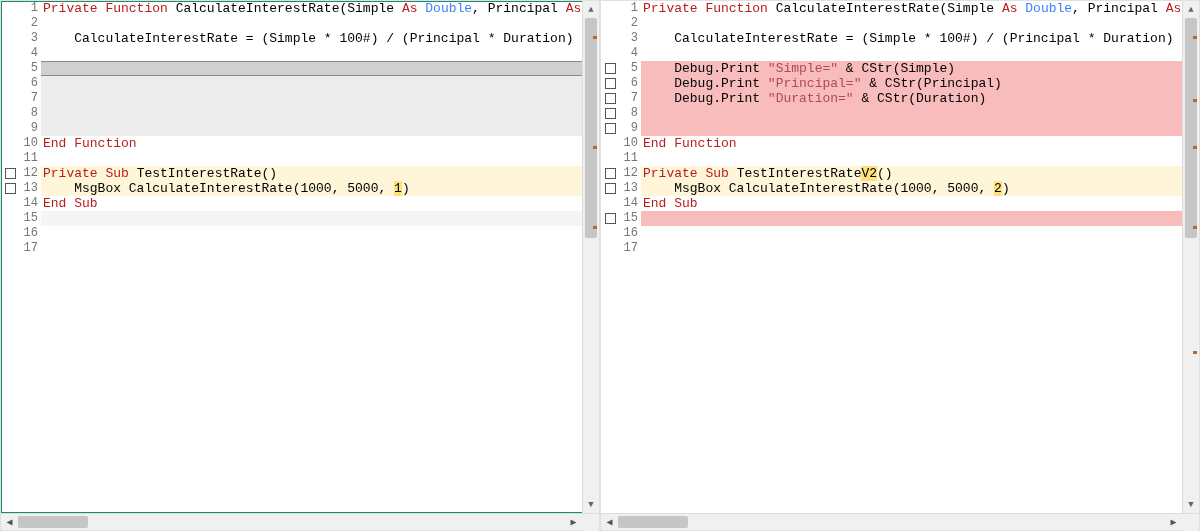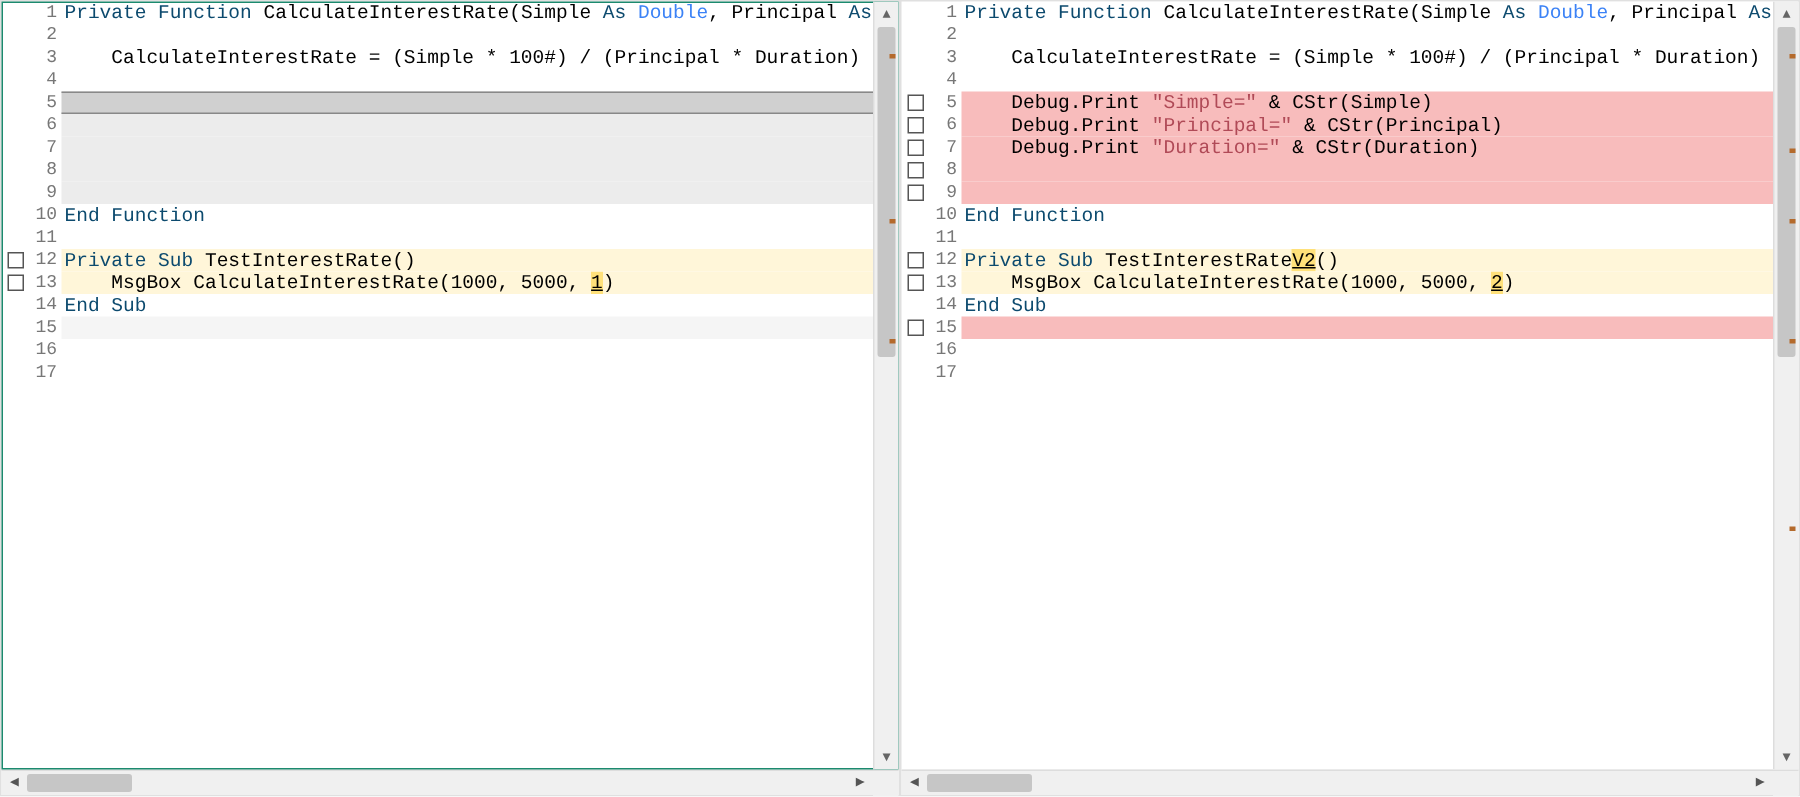--- a/index.html
+++ b/index.html
@@ -68,24 +68,24 @@
     width: 11px; height: 11px;
     border: 1px solid #555;
     background: #fff;
   }
   .bg-gray { background: #ececec; }
   .bg-sel  { background: #d0d0d0; border-top:1px solid #888; border-bottom:1px solid #888; }
   .bg-pink { background: #f8bcbc; }
   .bg-yel  { background: #fff6d9; }
   .bg-ltgray { background: #f5f5f5; }
   .bg-white { background: #fff; }
-  .kw  { color: #0c4a6e; }  
+  .kw  { color: #b91c1c; }  
   .ty  { color: #3b82f6; }  
   .str { color: #b04a57; }  
-  .hly { background: #ffe17a; text-decoration: underline; } 
+  .hly { background: #ffe17a; } 
   .txt { color: #000; font-family: Liberation Mono, monospace; }
   .focus-outline { outline: 1px solid #1c8a6e; outline-offset: -1px; }
   .hscroll {
     height: 17px;
     background: #f0f0f0;
     border-top: 1px solid #ddd;
     display: flex; flex-direction: row;
     align-items: center;
   }
   .hscroll .arrow {

